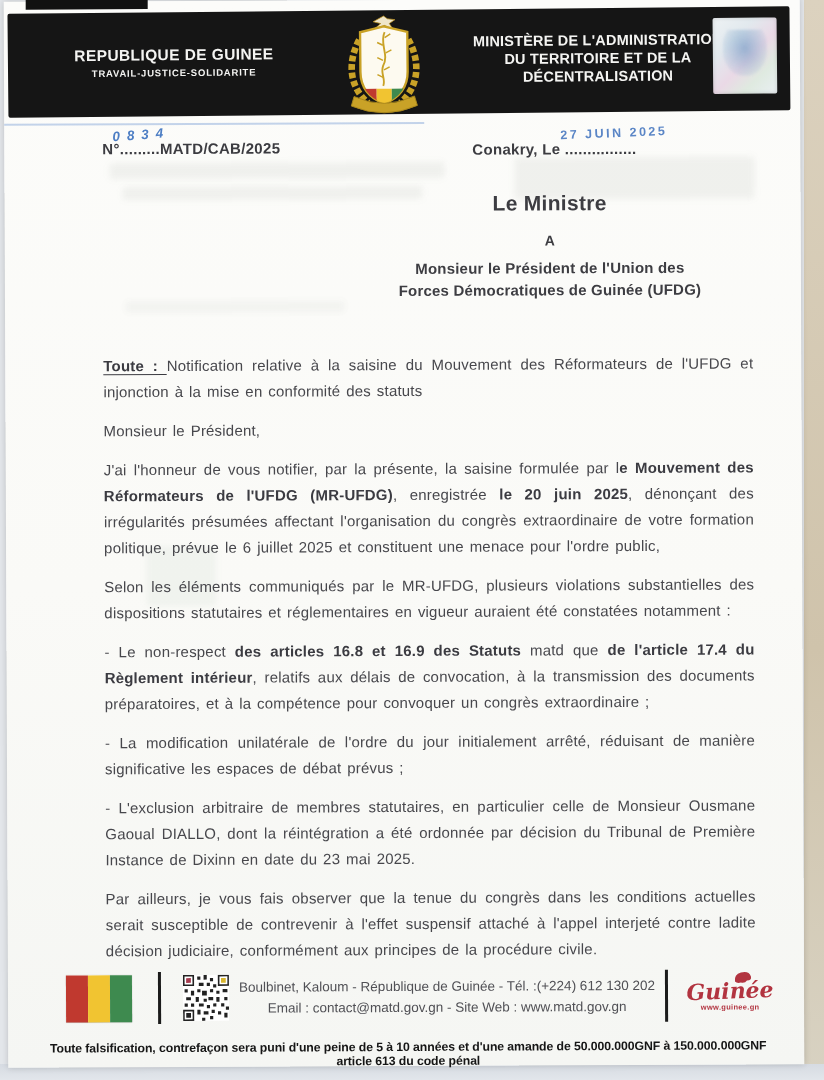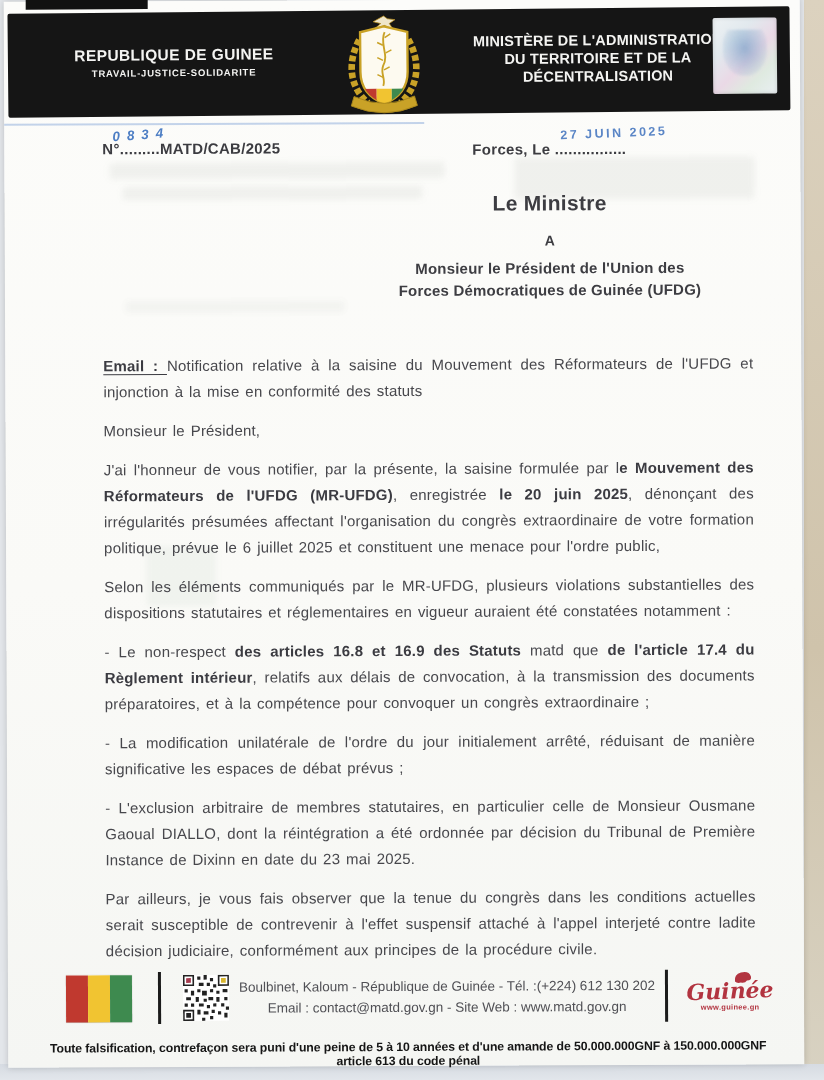--- a/index.html
+++ b/index.html
@@ -135,32 +135,32 @@
   <div class="band-blue-line"></div>
 
   <div class="smudge" style="left:105px;top:162px;width:335px;height:16px;"></div>
   <div class="smudge" style="left:118px;top:186px;width:300px;height:13px;"></div>
   <div class="smudge" style="left:510px;top:158px;width:240px;height:42px;"></div>
   <div class="smudge" style="left:120px;top:300px;width:220px;height:12px;opacity:.7;"></div>
   <div class="smudge" style="left:140px;top:545px;width:70px;height:60px;background:rgba(90,130,100,.06);"></div>
 
   <div class="refnum">N°.........MATD/CAB/2025</div>
   <div class="handnum">0834</div>
-  <div class="dateline">Forces, Le ................</div>
+  <div class="dateline">Conakry, Le ................</div>
   <div class="stamp">27 JUIN 2025</div>
 
   <div class="centerblk minister">Le Ministre</div>
   <div class="centerblk to-a">A</div>
   <div class="centerblk addressee">
     <div>Monsieur le Président de l'Union des</div>
     <div>Forces Démocratiques de Guinée (UFDG)</div>
   </div>
 
   <div class="letter">
-    <p><span class="b u">Email : </span><span>Notification relative à la saisine du Mouvement des Réformateurs de l'UFDG et injonction à la mise en conformité des statuts</span></p>
+    <p><span class="b u">Toute : </span><span>Notification relative à la saisine du Mouvement des Réformateurs de l'UFDG et injonction à la mise en conformité des statuts</span></p>
     <p class="salutation">Monsieur le Président,</p>
     <p><span>J'ai l'honneur de vous notifier, par la présente, la saisine formulée par l</span><span class="b">e Mouvement des Réformateurs de l'UFDG (MR-UFDG)</span><span>, enregistrée </span><span class="b">le 20 juin 2025</span><span>, dénonçant des irrégularités présumées affectant l'organisation du congrès extraordinaire de votre formation politique, prévue le 6 juillet 2025 et constituent une menace pour l'ordre public,</span></p>
     <p><span>Selon les éléments communiqués par le MR-UFDG, plusieurs violations substantielles des dispositions statutaires et réglementaires en vigueur auraient été constatées notamment :</span></p>
     <p><span>- Le non-respect </span><span class="b">des articles 16.8 et 16.9 des Statuts</span><span> matd que </span><span class="b">de l'article 17.4 du Règlement intérieur</span><span>, relatifs aux délais de convocation, à la transmission des documents préparatoires, et à la compétence pour convoquer un congrès extraordinaire ;</span></p>
     <p><span>- La modification unilatérale de l'ordre du jour initialement arrêté, réduisant de manière significative les espaces de débat prévus ;</span></p>
     <p><span>- L'exclusion arbitraire de membres statutaires, en particulier celle de Monsieur Ousmane Gaoual DIALLO, dont la réintégration a été ordonnée par décision du Tribunal de Première Instance de Dixinn en date du 23 mai 2025.</span></p>
     <p><span>Par ailleurs, je vous fais observer que la tenue du congrès dans les conditions actuelles serait susceptible de contrevenir à l'effet suspensif attaché à l'appel interjeté contre ladite décision judiciaire, conformément aux principes de la procédure civile.</span></p>
   </div>
 
   <div class="footer">

